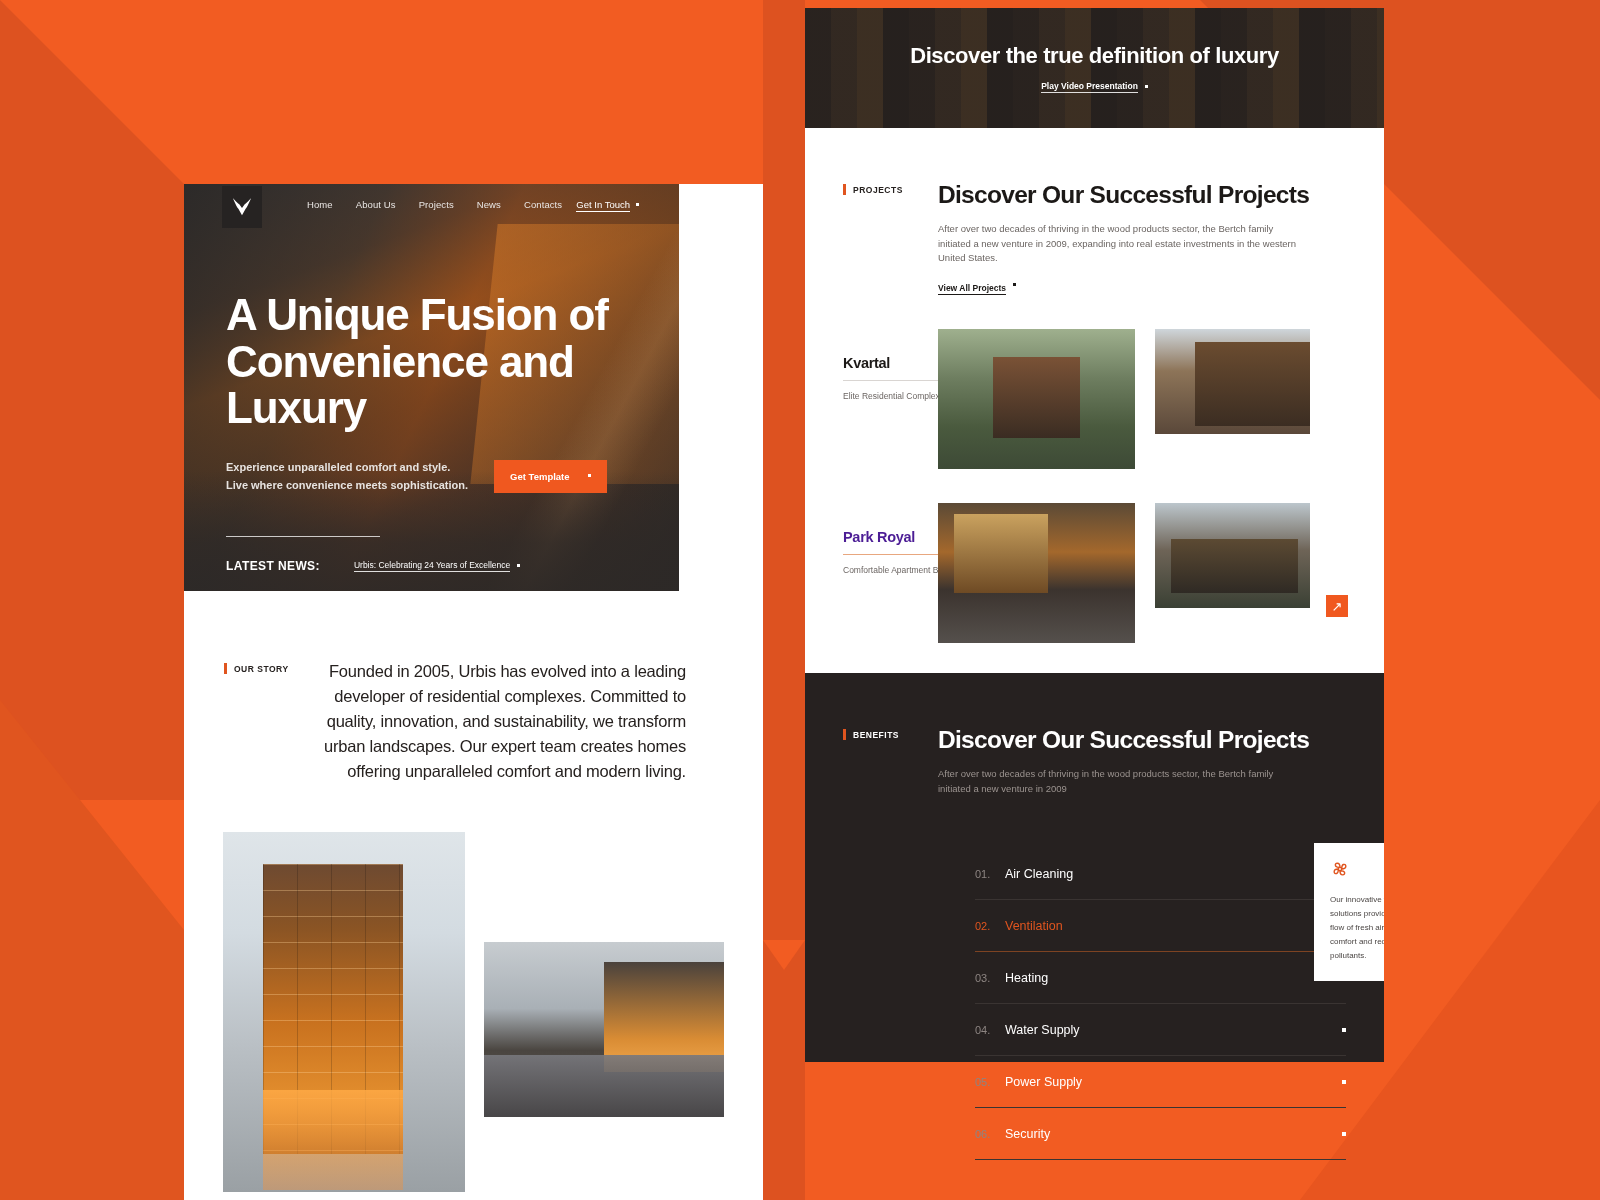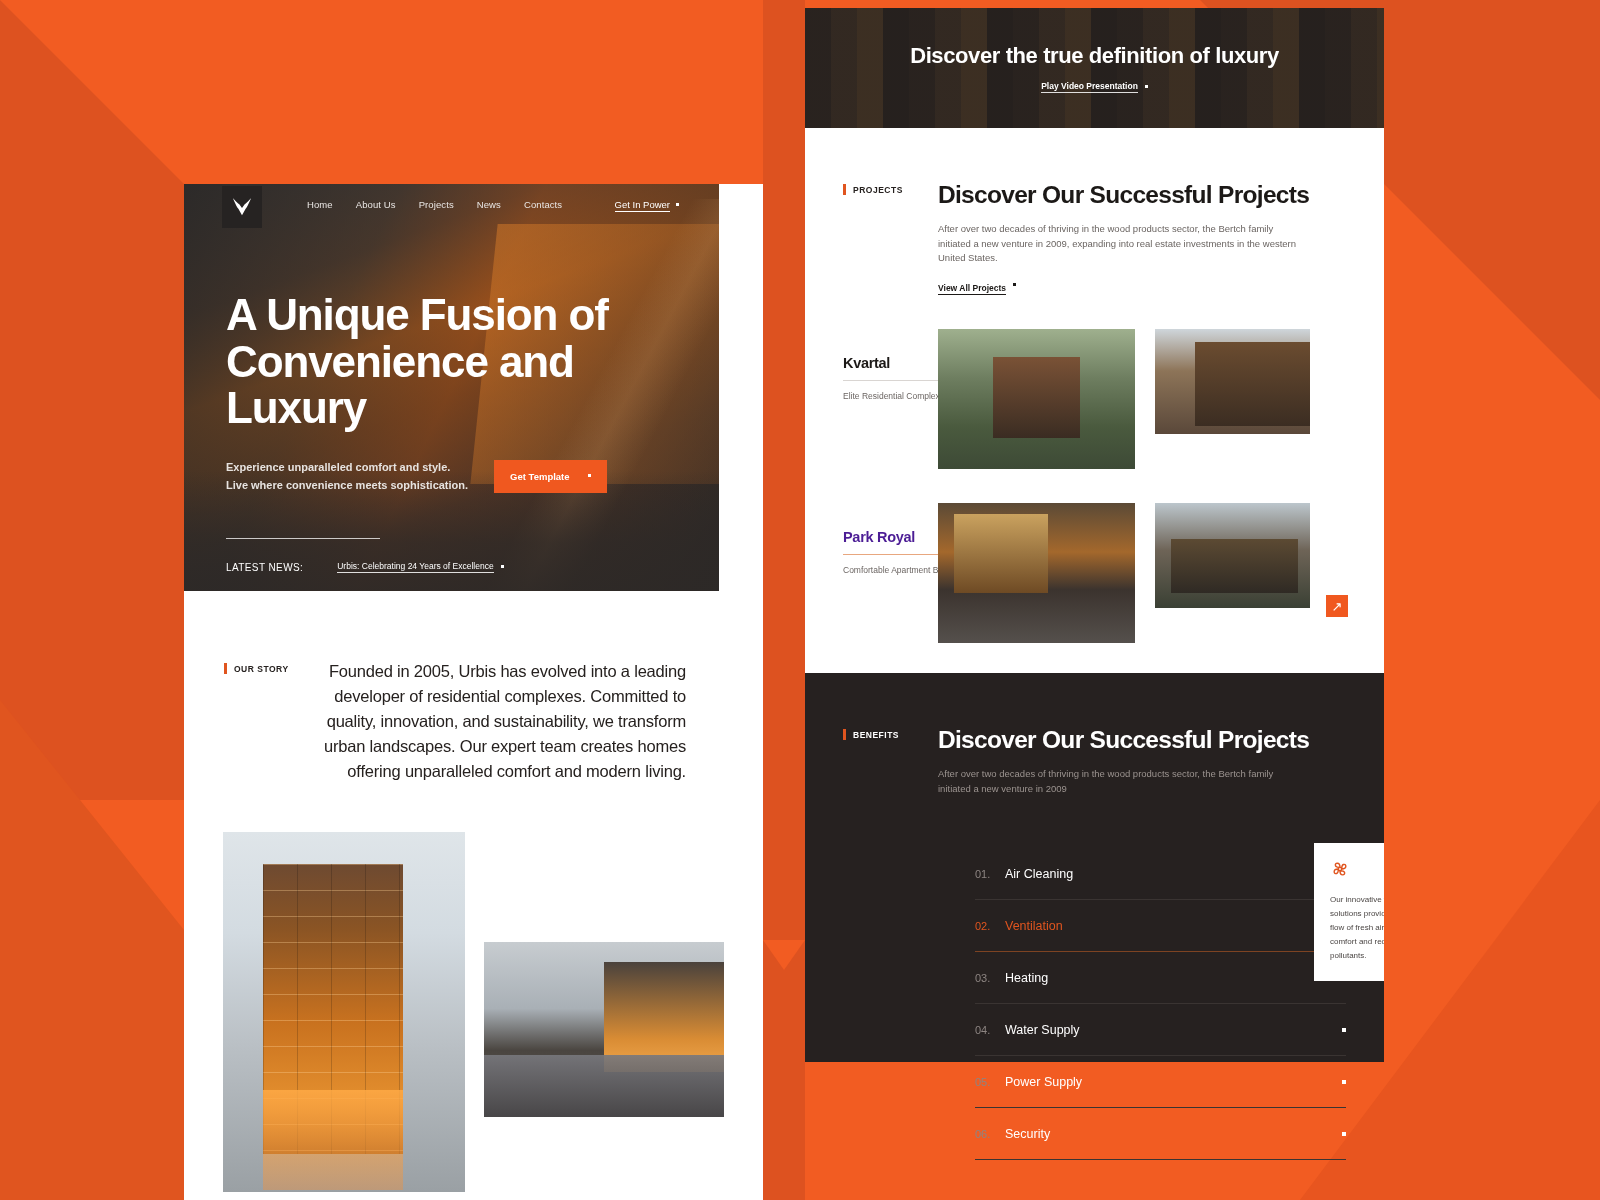--- a/index.html
+++ b/index.html
@@ -44,21 +44,21 @@
   }
 
   
   .panel-left {
     position:absolute; left:184px; top:184px;
     width:579px; height:1016px;
     background:#ffffff;
     z-index:2; overflow:hidden;
   }
   .hero {
-    position:relative; width:535px; height:407px;
+    position:relative; width:495px; height:407px;
     background:
       linear-gradient(115deg, rgba(40,38,37,.88) 0%, rgba(40,38,37,.55) 30%, rgba(120,60,25,.55) 50%, rgba(40,38,37,.80) 100%),
       linear-gradient(160deg,#4d4744 0%, #6b4a32 22%, #b8641f 38%, #7d4a22 52%, #3a3330 70%, #2d2927 100%);
     overflow:hidden;
   }
   .hero:after{
     content:""; position:absolute; left:0; bottom:0; width:100%; height:120px;
     background:linear-gradient(180deg, rgba(45,41,39,0) 0%, rgba(45,41,39,.75) 60%, rgba(45,41,39,.9) 100%);
   }
   .hero-glass{
@@ -114,21 +114,21 @@
     background:#f0581f; color:#fff; border:none;
     font-family:inherit; font-size:9.5px; font-weight:700;
     padding:11px 16px; display:flex; align-items:center; gap:18px;
     cursor:pointer;
   }
   .news-bar{
     position:absolute; z-index:3; left:42px; bottom:18px; right:42px;
   }
   .news-rule{ width:154px; height:1px; background:rgba(255,255,255,.75); margin-bottom:22px; }
   .news-row{ display:flex; align-items:center; gap:34px; }
-  .news-lbl{ color:#fff; font-size:10px; font-weight:400; letter-spacing:.4px; }
+  .news-lbl{ color:#fff; font-size:12px; font-weight:700; letter-spacing:.4px; }
   .news-item{ display:flex; align-items:center; gap:7px; }
   .news-item .t{ color:#fff; font-size:8.5px; border-bottom:1px solid rgba(255,255,255,.85); padding-bottom:1px; }
 
   
   .story{ padding:68px 0 0 0; display:flex; }
   .eyebrow{ display:flex; align-items:center; gap:7px; }
   .eyebrow .bar{ width:3px; height:11px; background:#e0551f; }
   .eyebrow .tx{ font-size:8.5px; font-weight:700; letter-spacing:.5px; color:#26211f; }
   .story-left{ width:130px; padding-left:40px; padding-top:4px; }
   .story-text{
@@ -282,21 +282,21 @@
         </svg>
       </div>
       <div class="nav-links">
         <a href="#">Home</a>
         <a href="#">About Us</a>
         <a href="#">Projects</a>
         <a href="#">News</a>
         <a href="#">Contacts</a>
       </div>
       <div class="nav-cta">
-        <span class="lbl">Get In Power</span>
+        <span class="lbl">Get In Touch</span>
         <span class="dot-sq"></span>
       </div>
     </div>
 
     <h1 class="hero-title">A Unique Fusion of Convenience and Luxury</h1>
 
     <div class="hero-bottom">
       <div class="hero-sub">
         <div>Experience unparalleled comfort and style.</div>
         <div>Live where convenience meets sophistication.</div>

